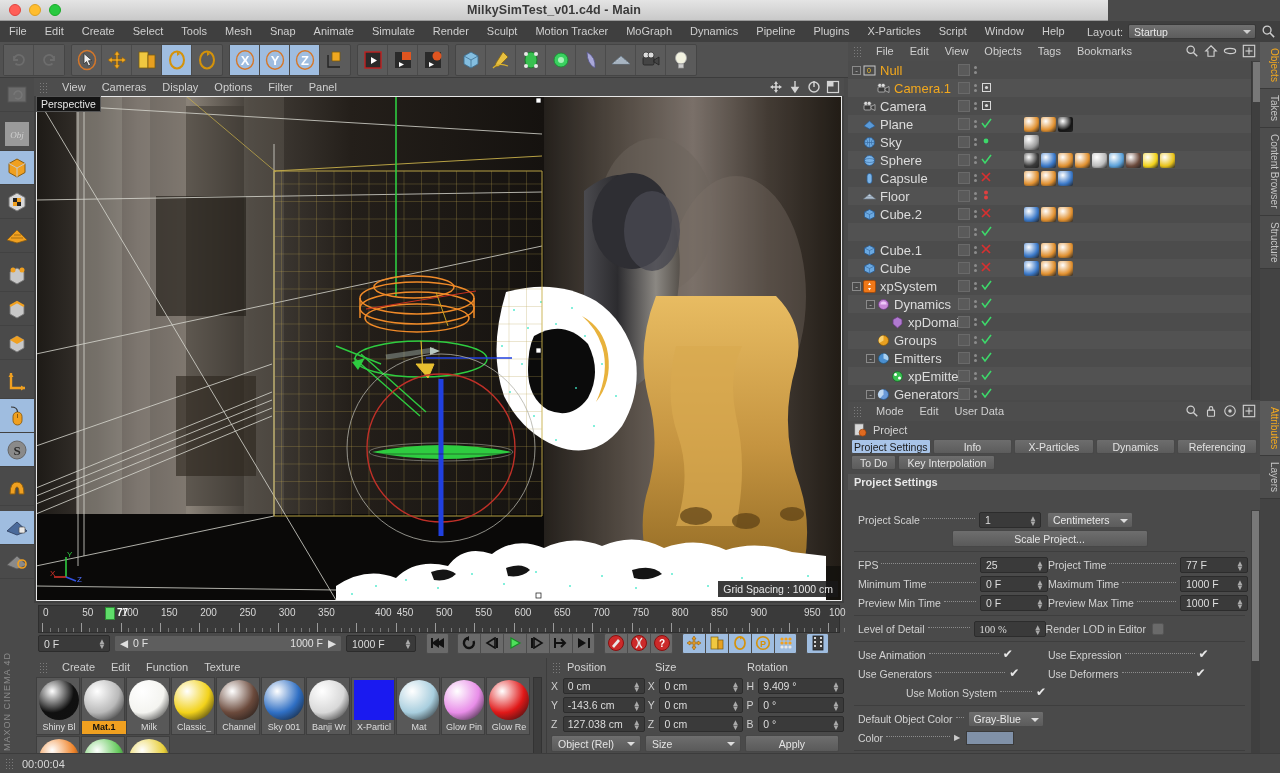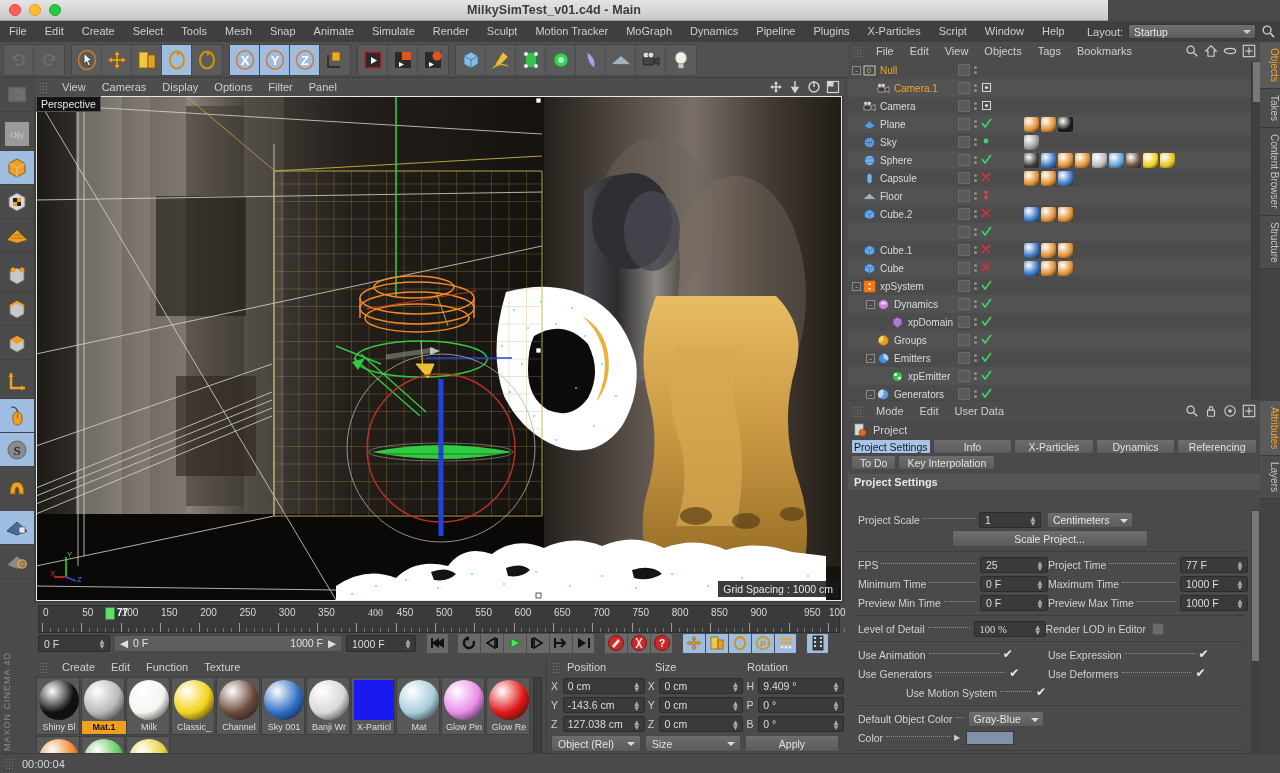--- a/index.html
+++ b/index.html
@@ -115,21 +115,21 @@
   
   .objmgr { position:absolute; left:848px; top:42px; width:412px; height:358px; background:#4a4a4a; }
   .om-menubar { height:19px; display:flex; align-items:center; background:#4d4d4d; position:relative; }
   .om-menubar .menu-item{line-height:19px;padding:0 8px;}
   .om-icons { position:absolute; right:4px; top:2px; display:flex; gap:5px; align-items:center;}
   .om-body { position:absolute; left:0; top:19px; width:412px; height:339px; background:#4f4f4f; overflow:hidden;}
   .orow { height:18px; display:flex; align-items:center; position:relative; }
   .orow:nth-child(odd){ background:#4c4c4c; }
   .orow:nth-child(even){ background:#525252; }
   .otree { width:110px; display:flex; align-items:center; height:18px; }
-  .oname { font-size:10px; color:#dcdcdc; white-space:nowrap; }
+  .oname { font-size:13px; color:#dcdcdc; white-space:nowrap; }
   .oname.sel { color:#f2a81e; }
   .oicon { width:13px;height:13px; margin-right:4px; flex:none; }
   .expander { width:9px;height:9px; border:1px solid #8a8a8a; color:#ccc; font-size:8px;
      line-height:7px; text-align:center; margin-right:2px; flex:none; background:#4a4a4a;}
   .dots { width:116px; height:18px; position:absolute; left:110px; display:flex; align-items:center; gap:4px;}
   .greybox { width:12px;height:12px;background:#5a5a5a;border:1px solid #6a6a6a;}
   .vdots { display:flex; flex-direction:column; gap:2px; }
   .vdot { width:3px;height:3px;border-radius:50%;background:#8c8c8c;}
   .tagarea { position:absolute; left:176px; top:1px; display:flex; align-items:center; gap:2px; height:16px;}
   .tagicon { width:15px;height:15px; border-radius:2px; }
@@ -736,21 +736,21 @@
         <div class="tick" style="left: 246.66px; height: 4px; background: rgb(119, 119, 119);"></div>
         <div class="tick" style="left: 254.52px; height: 4px; background: rgb(119, 119, 119);"></div>
         <div class="tick" style="left: 262.38px; height: 4px; background: rgb(119, 119, 119);"></div>
         <div class="tick" style="left: 270.24px; height: 4px; background: rgb(119, 119, 119);"></div>
         <div class="tick-lbl" style="left: 279.1px;">350</div>
         <div class="tick" style="left: 278.1px; height: 9px;"></div>
         <div class="tick" style="left: 285.96px; height: 4px; background: rgb(119, 119, 119);"></div>
         <div class="tick" style="left: 293.82px; height: 4px; background: rgb(119, 119, 119);"></div>
         <div class="tick" style="left: 301.68px; height: 4px; background: rgb(119, 119, 119);"></div>
         <div class="tick" style="left: 309.54px; height: 4px; background: rgb(119, 119, 119);"></div>
-        <div class="tick-lbl" style="left: 329px; font-family: Liberation Serif, serif;">400</div>
+        <div class="tick-lbl" style="left: 336px;">400</div>
         <div class="tick" style="left: 317.4px; height: 9px;"></div>
         <div class="tick" style="left: 325.26px; height: 4px; background: rgb(119, 119, 119);"></div>
         <div class="tick" style="left: 333.12px; height: 4px; background: rgb(119, 119, 119);"></div>
         <div class="tick" style="left: 340.98px; height: 4px; background: rgb(119, 119, 119);"></div>
         <div class="tick" style="left: 348.84px; height: 4px; background: rgb(119, 119, 119);"></div>
         <div class="tick-lbl" style="left: 357.7px;">450</div>
         <div class="tick" style="left: 356.7px; height: 9px;"></div>
         <div class="tick" style="left: 364.56px; height: 4px; background: rgb(119, 119, 119);"></div>
         <div class="tick" style="left: 372.42px; height: 4px; background: rgb(119, 119, 119);"></div>
         <div class="tick" style="left: 380.28px; height: 4px; background: rgb(119, 119, 119);"></div>

